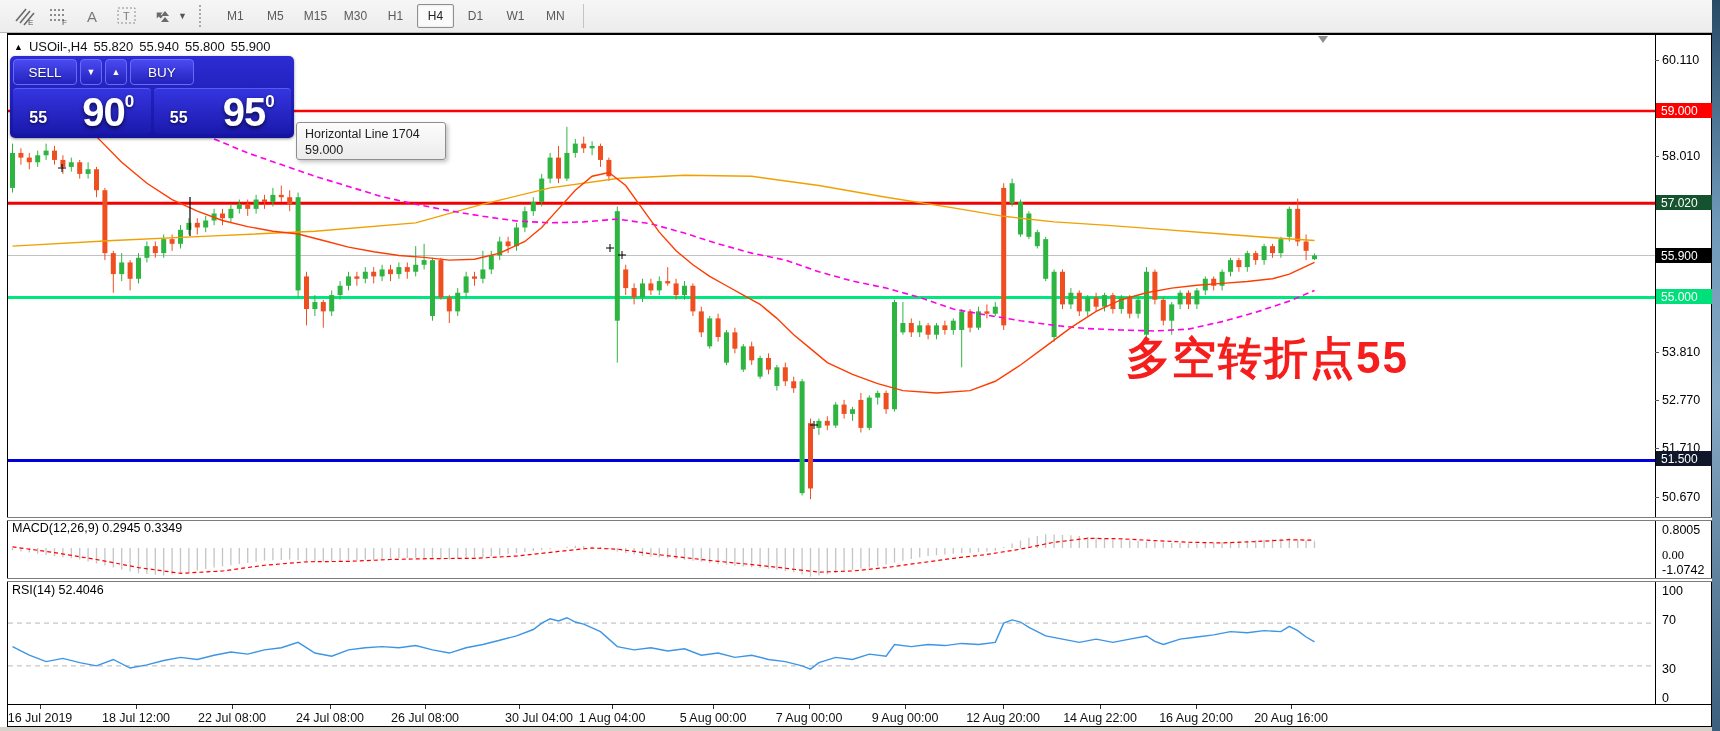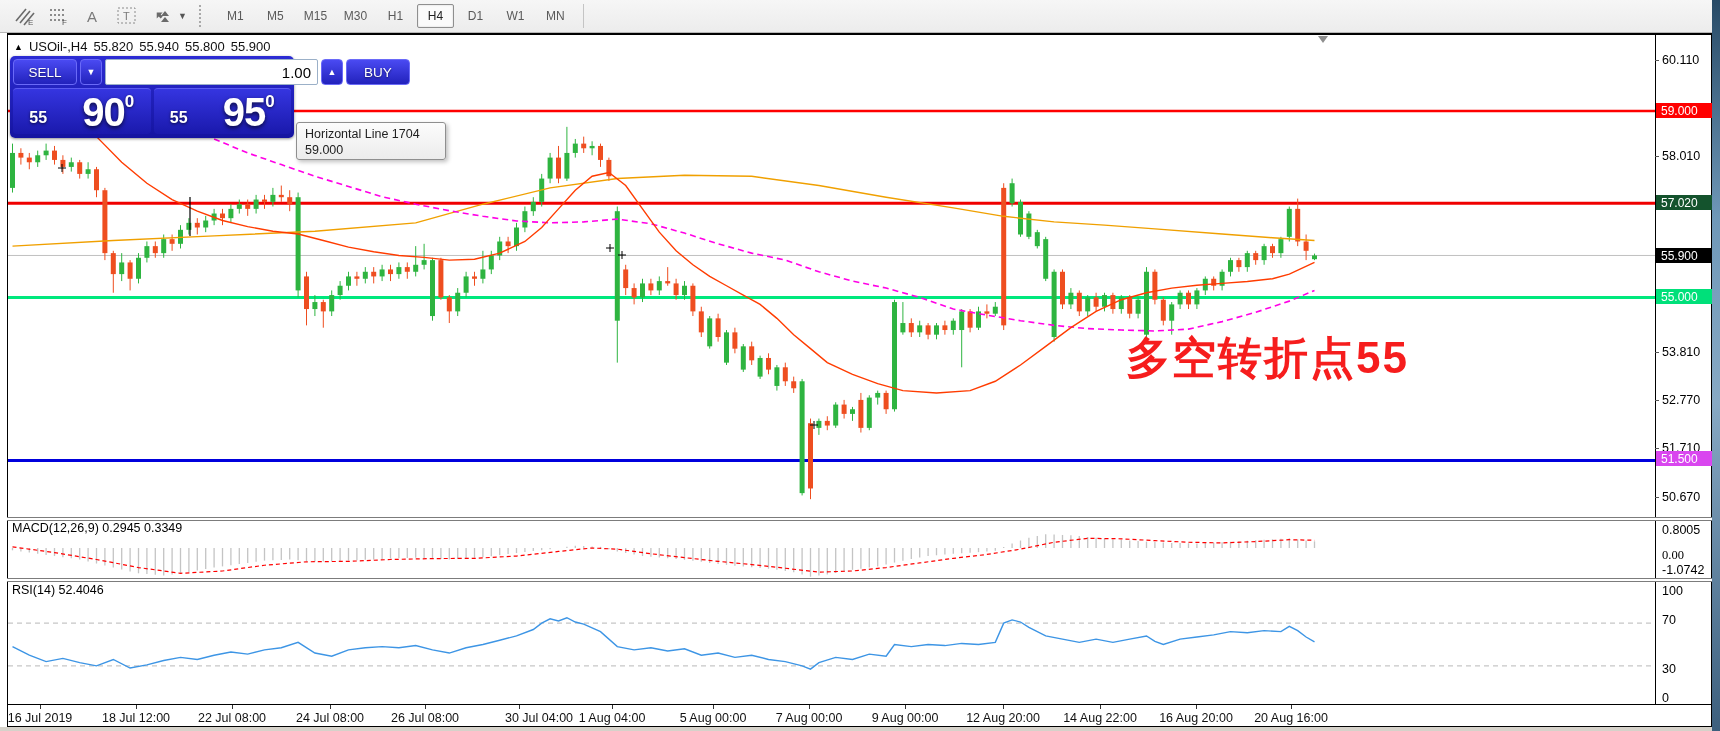--- a/index.html
+++ b/index.html
@@ -637,21 +637,20 @@
     <span>55.820</span>
     <span>55.940</span>
     <span>55.800</span>
     <span>55.900</span>
   </div>
 
   <div class="trade">
     <div class="trade-row1">
       <div class="btn-blue">SELL</div>
       <div class="spin">▼</div>
-      <input class="vol" value="1.00" style="">
       <div class="spin">▲</div>
       <div class="btn-blue">BUY</div>
     </div>
     <div class="trade-row2">
       <div class="price-box">
         <span class="p-small">55</span>
         <span class="p-big">90</span>
         <span class="p-sup">0</span>
       </div>
       <div class="price-box">
@@ -689,21 +688,21 @@
       <div class="ax-label" style="top: 548px; font-family: Liberation Serif, serif;">0.00</div>
       <div class="ax-label" style="top: 563px;">-1.0742</div>
       <div class="ax-label" style="top: 584px;">100</div>
       <div class="ax-label" style="top: 613px;">70</div>
       <div class="ax-label" style="top: 662px;">30</div>
       <div class="ax-label" style="top: 691px;">0</div>
       <div class="badge" style="top: 103px; background: rgb(255, 0, 0);">59.000</div>
       <div class="badge" style="top: 195px; background: #14532d;">57.020</div>
       <div class="badge" style="top: 248px; background: rgb(0, 0, 0);">55.900</div>
       <div class="badge" style="top: 289px; background: rgb(0, 224, 122);">55.000</div>
-      <div class="badge" style="top: 451px; background: #d946ef;">51.500</div>
+      <div class="badge" style="top: 451px; background: #0f172a;">51.500</div>
     </div>
   <div id="time-axis">
       <div class="date-tick" style="left: 40px;"></div>
       <div class="date-label" style="left: 40px;">16 Jul 2019</div>
       <div class="date-tick" style="left: 136px;"></div>
       <div class="date-label" style="left: 136px;">18 Jul 12:00</div>
       <div class="date-tick" style="left: 232px;"></div>
       <div class="date-label" style="left: 232px;">22 Jul 08:00</div>
       <div class="date-tick" style="left: 330px;"></div>
       <div class="date-label" style="left: 330px;">24 Jul 08:00</div>

